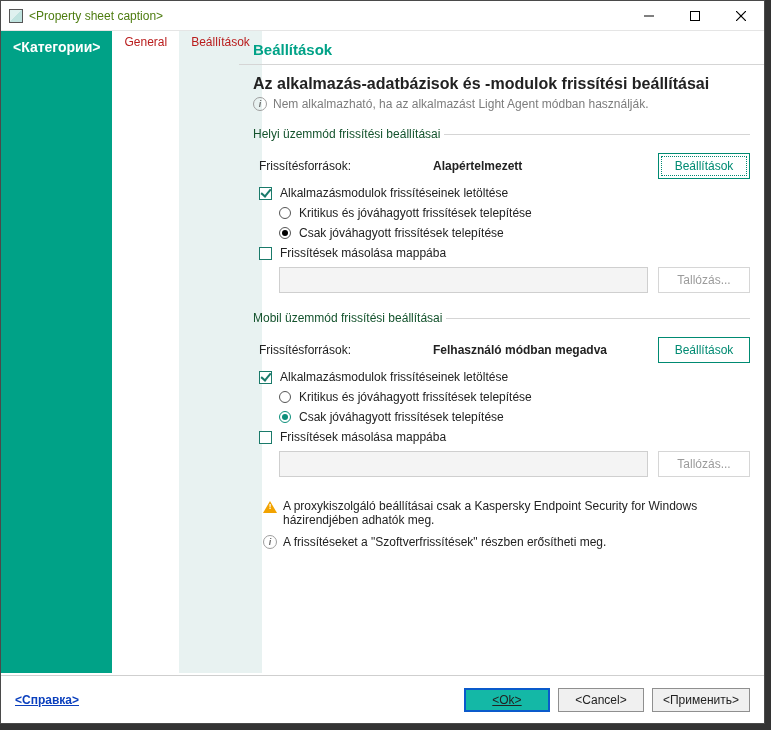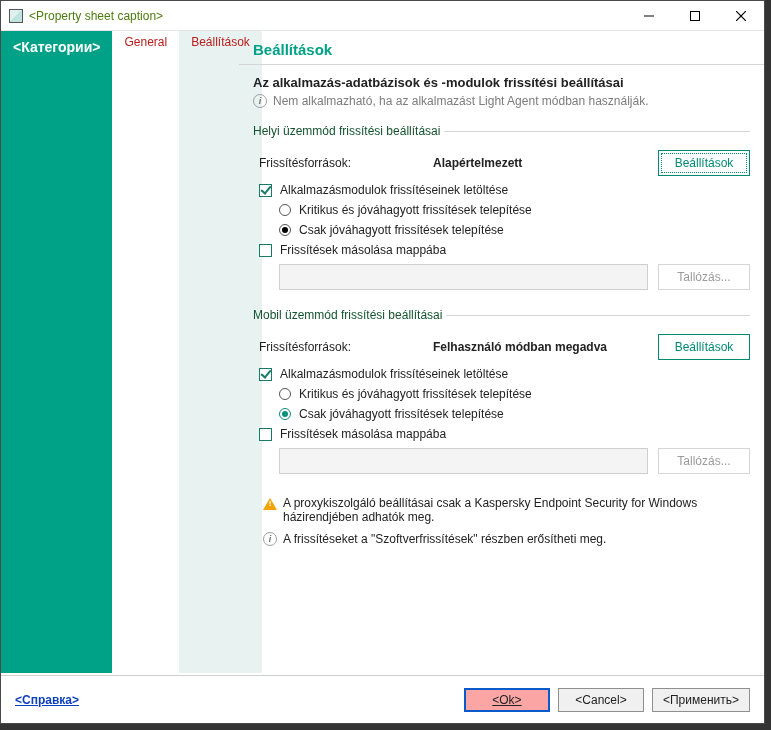--- a/index.html
+++ b/index.html
@@ -81,21 +81,21 @@
   .main-title {
     color:#00a287;
     font-size:15px;
     font-weight:bold;
     padding: 10px 14px 6px 14px;
     border-bottom: 1px solid #d5d5d5;
     margin-bottom: 4px;
   }
   .section-heading {
     font-weight:bold;
-    font-size:13px;
+    font-size:16px;
     padding: 6px 2px 0 14px;
   }
   .info-row {
     display:flex; align-items:center;
     padding: 4px 14px 10px 14px;
     color:#7c7c7c;
   }
   .info-row .info-icon,
   .note-row .info-icon {
     width:14px; height:14px;
@@ -244,21 +244,21 @@
     min-width:86px;
     border:1px solid #8f8f8f;
     background:#f0f0f0;
     font-size:12px;
     display:inline-flex; align-items:center; justify-content:center;
     padding:0 10px;
   }
   .footer .f-btn.primary {
     border:1px solid #0a5acb;
     box-shadow: inset 0 0 0 1px #0a5acb;
-    background:#fca5a5;
+    background:#14b8a6;
     text-decoration:underline;
   }
 </style>
 </head>
 <body>
 
 <div class="window">
 
   <div class="titlebar">
     <div class="app-icon"></div>

